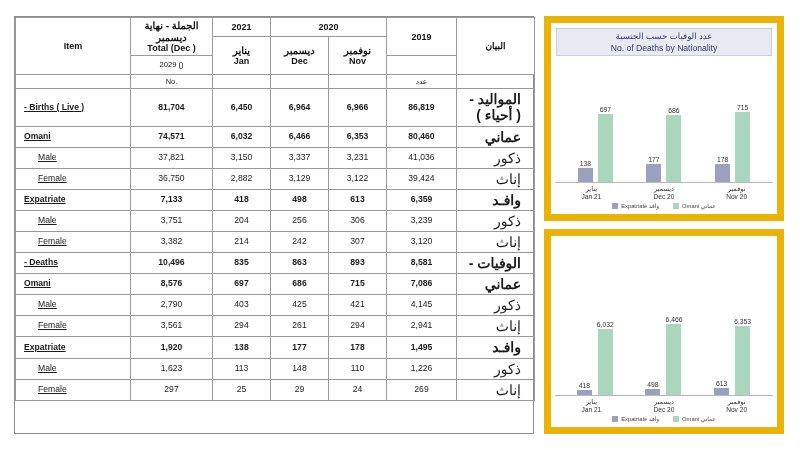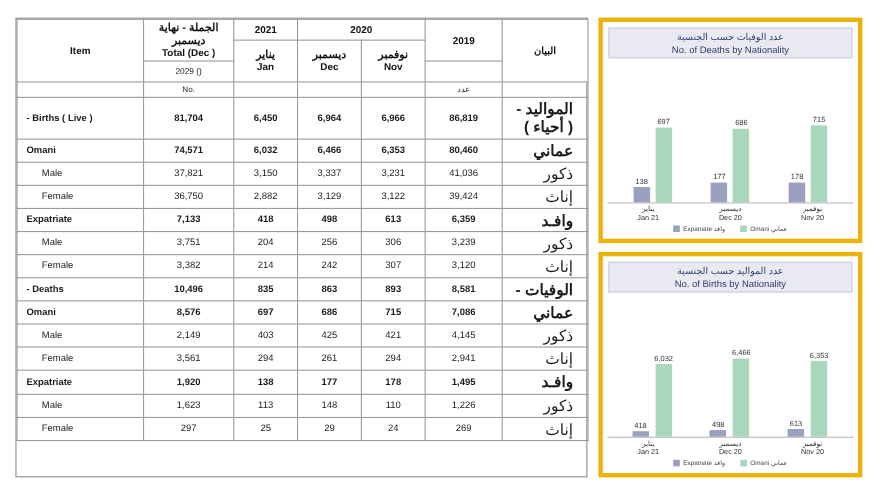--- a/index.html
+++ b/index.html
@@ -48,36 +48,36 @@
   }
   .col-item{width:115px;}
   .col-total{width:82px;}
   .col-m{width:58px;}
   .col-2019{width:70px;}
   .col-ar{width:78px;}
 
   .hdr-sub{font-size:7.6px;font-weight:normal;}
   .hdr-ar{font-size:10px;font-weight:bold;}
   .row-unit td{height:14px;font-size:7.4px;font-weight:normal;}
-  .lbl{text-align:left;padding-left:8px;}
+  .lbl{text-align:left;padding-left:8px;text-decoration:underline;}
   .lbl-ar{text-align:right;padding-right:13px;font-size:14px;}
   .indent{padding-left:22px;}
   tr.major td{font-weight:bold;}
   tr.minor td{font-weight:normal;margin-left:44px;}
   .num{font-variant-numeric:tabular-nums;}
 
   
   .charts{
     width:240px;
     display:flex;
     flex-direction:column;
     gap:8px;
   }
   .chart-box{
-    border:4px solid #eab308;
+    border:7px solid #eab308;
     background:#fff;
     flex:1;
     display:flex;
     flex-direction:column;
     box-sizing:border-box;
     padding:4px 4px 2px 4px;
   }
   .chart-title{
     text-align:center;
     color:#2f3b6e;
@@ -267,21 +267,21 @@
             <td class="lbl">Omani</td>
             <td class="num">8,576</td>
             <td class="num">697</td>
             <td class="num">686</td>
             <td class="num">715</td>
             <td class="num">7,086</td>
             <td class="lbl-ar">عماني</td>
           </tr>
           <tr class="minor">
             <td class="lbl indent">Male</td>
-            <td class="num">2,149</td>
+            <td class="num">2,790</td>
             <td class="num">403</td>
             <td class="num">425</td>
             <td class="num">421</td>
             <td class="num">4,145</td>
             <td class="lbl-ar">ذكور</td>
           </tr>
           <tr class="minor">
             <td class="lbl indent">Female</td>
             <td class="num">3,561</td>
             <td class="num">294</td>
@@ -374,24 +374,20 @@
             <div>Nov 20</div>
           </div>
         </div>
       <div class="legend">
           <div><span class="sw expat"></span>Expatriate وافد</div>
           <div><span class="sw omani"></span>Omani عماني</div>
         </div>
     </div>
 
     <div class="chart-box">
-      <div class="chart-title">
-        <span class="ar">عدد المواليد حسب الجنسية</span>
-        <span>No. of Births by Nationality</span>
-      </div>
       <div class="plot">
           <div class="group">
             <div class="bar-holder">
               <div class="bar-val">418</div>
               <div class="bar expat" style="height: 4.52833px;"></div>
             </div>
             <div class="bar-holder">
               <div class="bar-val">6,032</div>
               <div class="bar omani" style="height: 65.3467px;"></div>
             </div>

